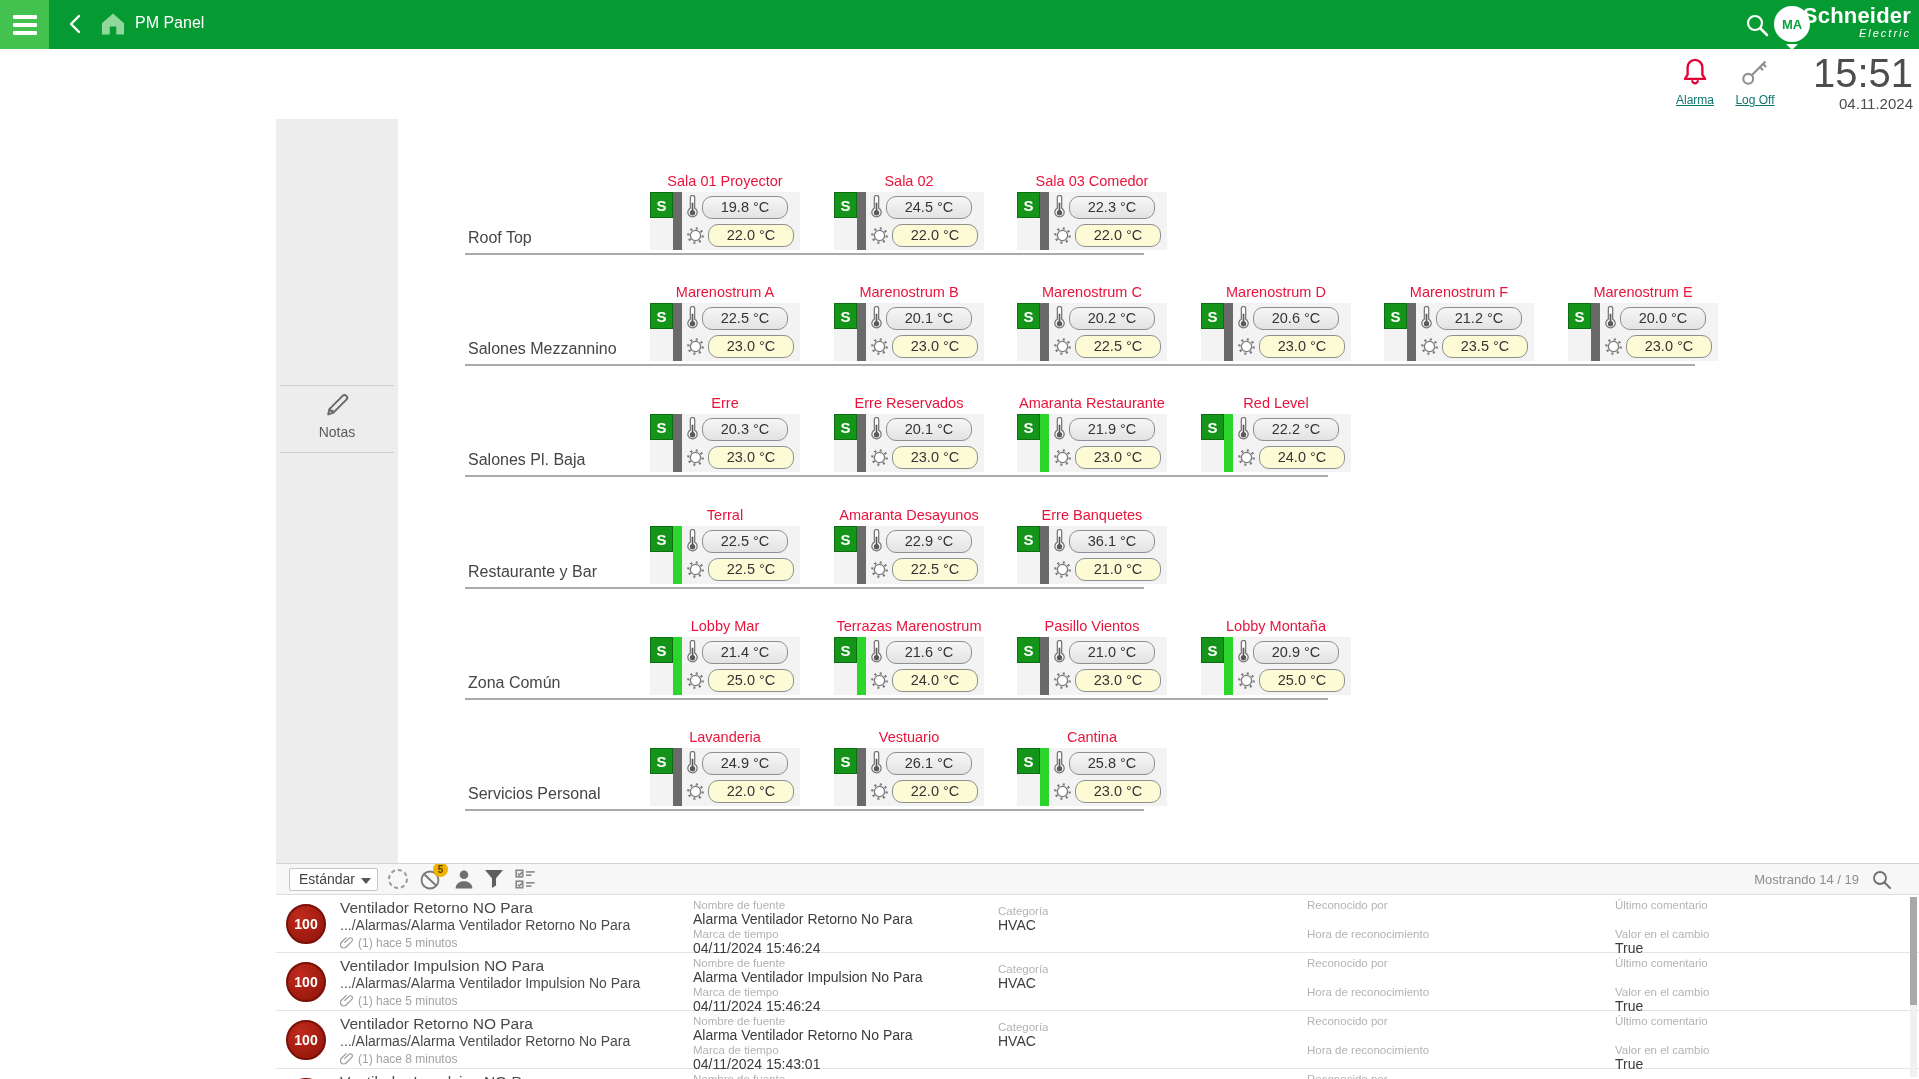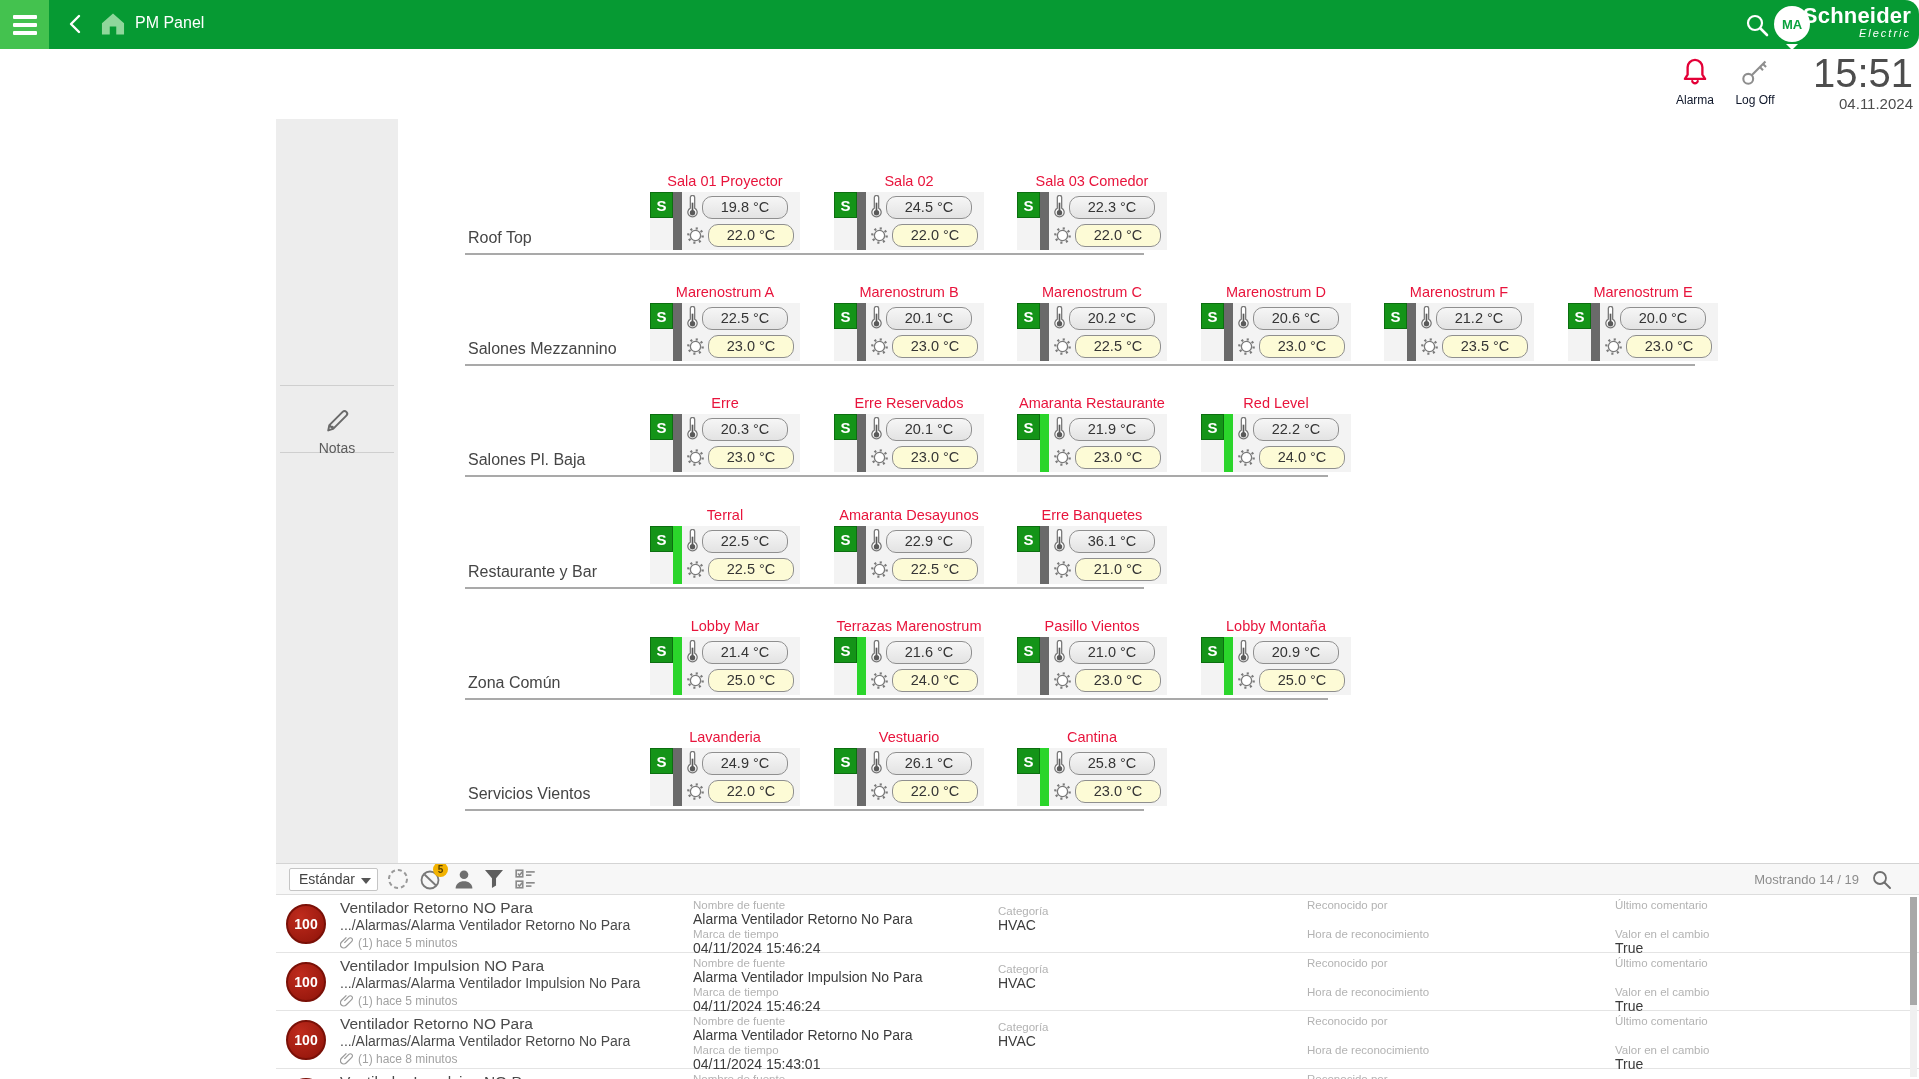--- a/index.html
+++ b/index.html
@@ -1,57 +1,57 @@
 <!DOCTYPE html>
 <html><head>
 <meta charset="utf-8">
 <style>
   * { margin:0; padding:0; box-sizing:border-box; }
   html,body { width:1919px; height:1079px; overflow:hidden; background:#fff;
     font-family:"Liberation Sans", sans-serif; }
   .screen { position:relative; width:1919px; height:1079px; background:#fff; overflow:hidden; }
 
   
-  .topbar { position:absolute; left:0; top:0; width:1919px; height:49px; background:#069a33;border-radius:14px; }
+  .topbar { position:absolute; left:0; top:0; width:1919px; height:49px; background:#069a33; }
   .burger { position:absolute; left:0; top:0; width:49px; height:49px; background:#44c24f;
     display:flex; flex-direction:column; justify-content:center; align-items:center; gap:4px; cursor:pointer; }
   .burger span { display:block; width:24px; height:4px; background:#fff; border-radius:1px; }
   .back-btn { position:absolute; left:62px; top:10px; width:28px; height:28px; color:#fff; }
   .home-btn { position:absolute; left:100px; top:11px; }
   .topbar-title { position:absolute; left:135px; top:14px; color:#fff; font-size:16px; }
   .top-search { position:absolute; left:1743px; top:11px; width:28px; height:28px; cursor:pointer; }
   .avatar { position:absolute; left:1774px; top:6px; width:36px; height:36px; border-radius:50%;
     background:#fff; color:#0ba23e; font-size:13px; font-weight:bold; display:flex; align-items:center; justify-content:center; cursor:pointer; }
   .avatar-caret { position:absolute; left:1786px; top:44px; width:0; height:0;
     border-left:6px solid transparent; border-right:6px solid transparent; border-top:6px solid #fff; }
   .brand { position:absolute; right:8px; top:5px; text-align:right; color:#fff; line-height:1; }
   .brand .b1 { font-size:22px; font-weight:bold; letter-spacing:.2px; }
   .brand .b2 { font-size:11px; font-style:italic; letter-spacing:2px; margin-top:1px; }
 
   
   .subbar { position:absolute; left:0; top:49px; width:1919px; height:67px; background:#fff; }
   .icon-action { position:absolute; top:7px; width:56px; text-align:center; cursor:pointer; }
-  .icon-action .lbl { font-size:12px; color:#0f172a; margin-top:1px; }
+  .icon-action .lbl { font-size:12px; color:#0f766e; margin-top:1px;text-decoration:underline; }
   .clock { position:absolute; right:6px; top:2px; text-align:right; color:#4d4d4d; }
   .clock .time { font-size:40px; line-height:1.1; }
   .clock .date { font-size:15px; margin-top:0; }
 
   
   .sidebar { position:absolute; left:0; top:119px; width:275px; height:960px; background:#fcfcfc;
     border-top:1px solid #c9c9c9; border-right:1px solid #cfcfcf; }
   .menu-title { height:42px; display:flex; align-items:center; justify-content:center;
     color:#e8143c; font-size:17px; border-bottom:1px solid #a9a9a9; margin:0 6px; }
   .menu-item { height:43px; display:flex; align-items:center; padding-left:30px;
     font-size:15px; color:#4f4f4f; border-bottom:1px solid #a9a9a9; margin:0 6px; cursor:pointer; }
   .menu-item.active { font-weight:bold; color:#2e2e2e; }
 
   
   .notes-col { position:absolute; left:276px; top:119px; width:122px; height:744px; background:#ededed; }
   .notes-cell { position:absolute; left:4px; top:266px; width:114px; height:68px;
-    border-top:1px solid #cfcfcf; border-bottom:1px solid #cfcfcf; text-align:center; cursor:pointer; padding-top:20px; }
+    border-top:1px solid #cfcfcf; border-bottom:1px solid #cfcfcf; text-align:center; cursor:pointer; padding-top:4px; }
   .notes-cell .lbl { font-size:14px; color:#5b5b5b; margin-top:0; }
   .zone-label { position:absolute; font-size:16px; color:#454545; white-space:nowrap; }
   .zone-line { position:absolute; height:2px; background:#a9a9a9; }
   .unit-label { position:absolute; width:172px; text-align:center; font-size:14.5px;
     color:#e8143c; white-space:nowrap; }
   .unit-body { position:absolute; width:150px; height:58px; background:#f3f3f3; }
   .s-badge { position:absolute; left:0; top:0; width:23px; height:26px; background:#149418;
     border:1px solid #0c6e10; color:#fff; font-weight:bold; font-size:15px;
     display:flex; align-items:center; justify-content:center; cursor:pointer; }
   .status-bar { position:absolute; left:23px; top:0; width:9px; height:58px; }
@@ -571,21 +571,21 @@
           <div class="value-box temp">20.9 °C</div>
         </div>
          <div class="read-row setp">
           <svg width="19" height="19" viewBox="0 0 20 20">
   <circle cx="10" cy="10" r="5.4" fill="#fff" stroke="#7a7a7a" stroke-width="1.4"></circle>
   <circle cx="10" cy="10" r="7.6" fill="none" stroke="#7a7a7a" stroke-width="2.4" stroke-dasharray="2.2 3.77"></circle>
           </svg>
           <div class="value-box setp">25.0 °C</div>
         </div>
        </div>
-      <div class="zone-label" style="left:468px;top:785px">Servicios Vientos</div>
+      <div class="zone-label" style="left:468px;top:785px">Servicios Personal</div>
      <div class="zone-line" style="left:465px;top:809px;width:679px"></div>
       <div class="unit-label" style="left:639px;top:729px">Lavanderia</div>
        <div class="unit-body" style="left:650px;top:748px">
          <div class="s-badge">S</div>
          <div class="status-bar gray"></div>
          <div class="read-row temp">
           <svg width="13" height="24" viewBox="0 0 12 22">
   <path d="M4 2.2a2 2 0 0 1 4 0V12a4.3 4.3 0 1 1-4 0z" fill="#fff" stroke="#7a7a7a" stroke-width="1.2"></path>
   <circle cx="6" cy="16.3" r="2.5" fill="#5a5a5a"></circle>
             <line x1="6" y1="15" x2="6" y2="7" stroke="#5a5a5a" stroke-width="1.6"></line>

